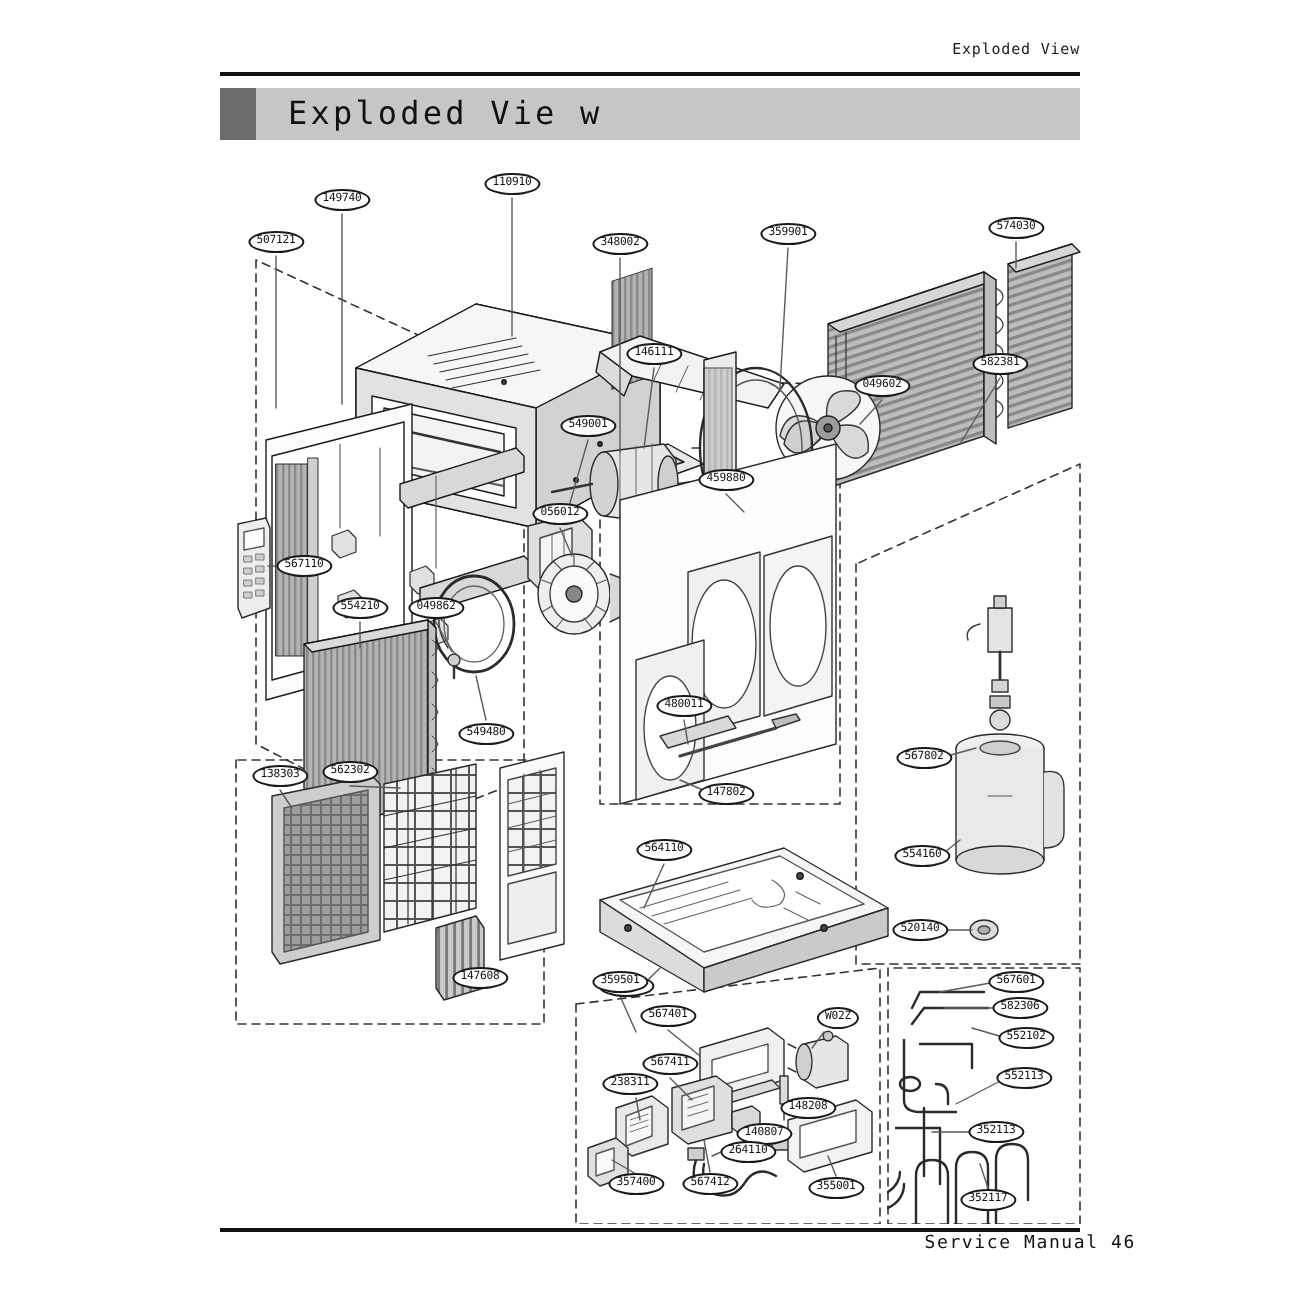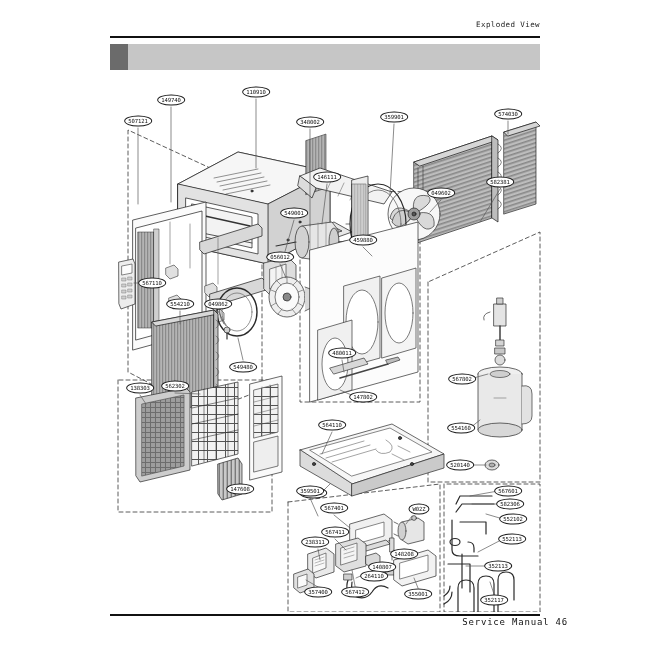--- a/index.html
+++ b/index.html
@@ -73,20 +73,21 @@
 <body>
 
 <div class="page">
 
   <div class="hdr-run">
     <div class="hdr-text">Exploded View</div>
   </div>
   <div class="hdr-rule"></div>
   <div class="title-bar">
     <div class="swatch"></div>
+    <div class="title-text">Exploded Vie w</div>
   </div>
 
   <div class="canvas">
     <svg width="650" height="540" viewBox="0 0 650 540">
       <defs>
         <linearGradient id="metalV" x1="0" y1="0" x2="1" y2="0">
           <stop offset="0" stop-color="#cfcfcf"></stop>
             <stop offset=".5" stop-color="#a9a9a9"></stop>
             <stop offset="1" stop-color="#c9c9c9"></stop>
         </linearGradient>

